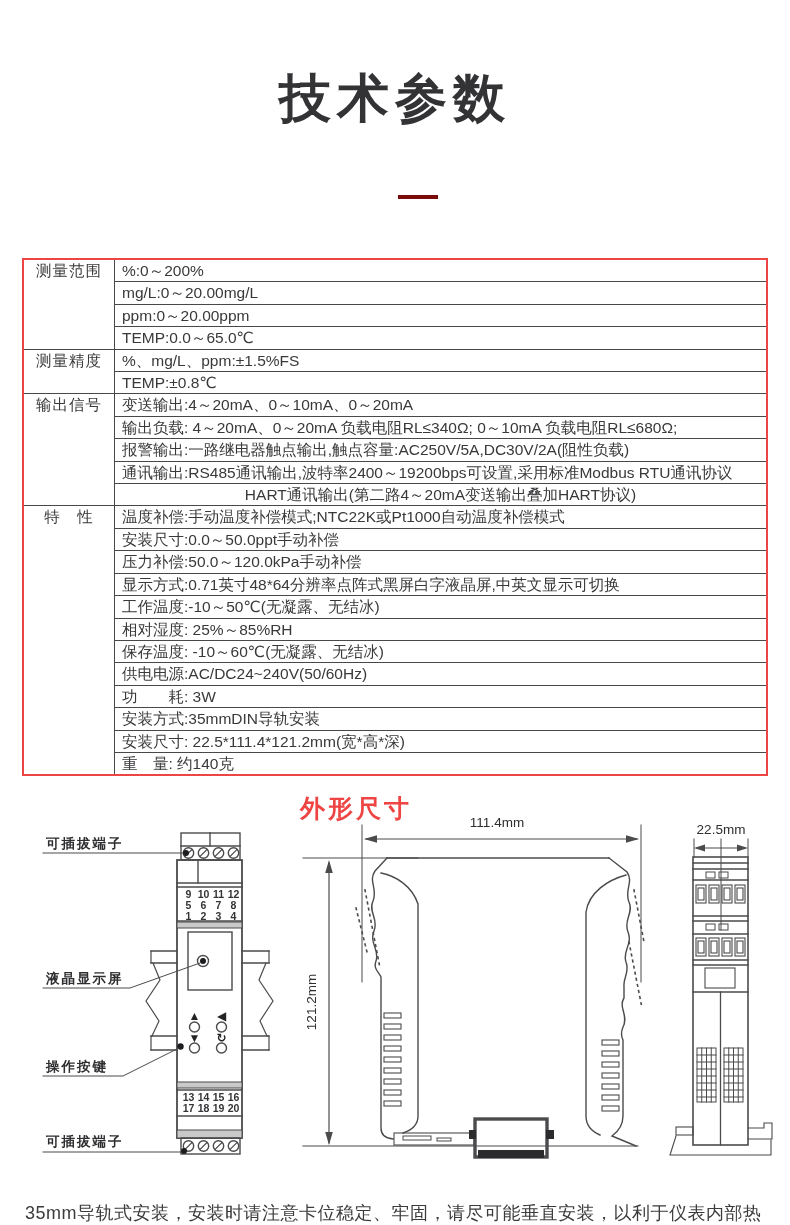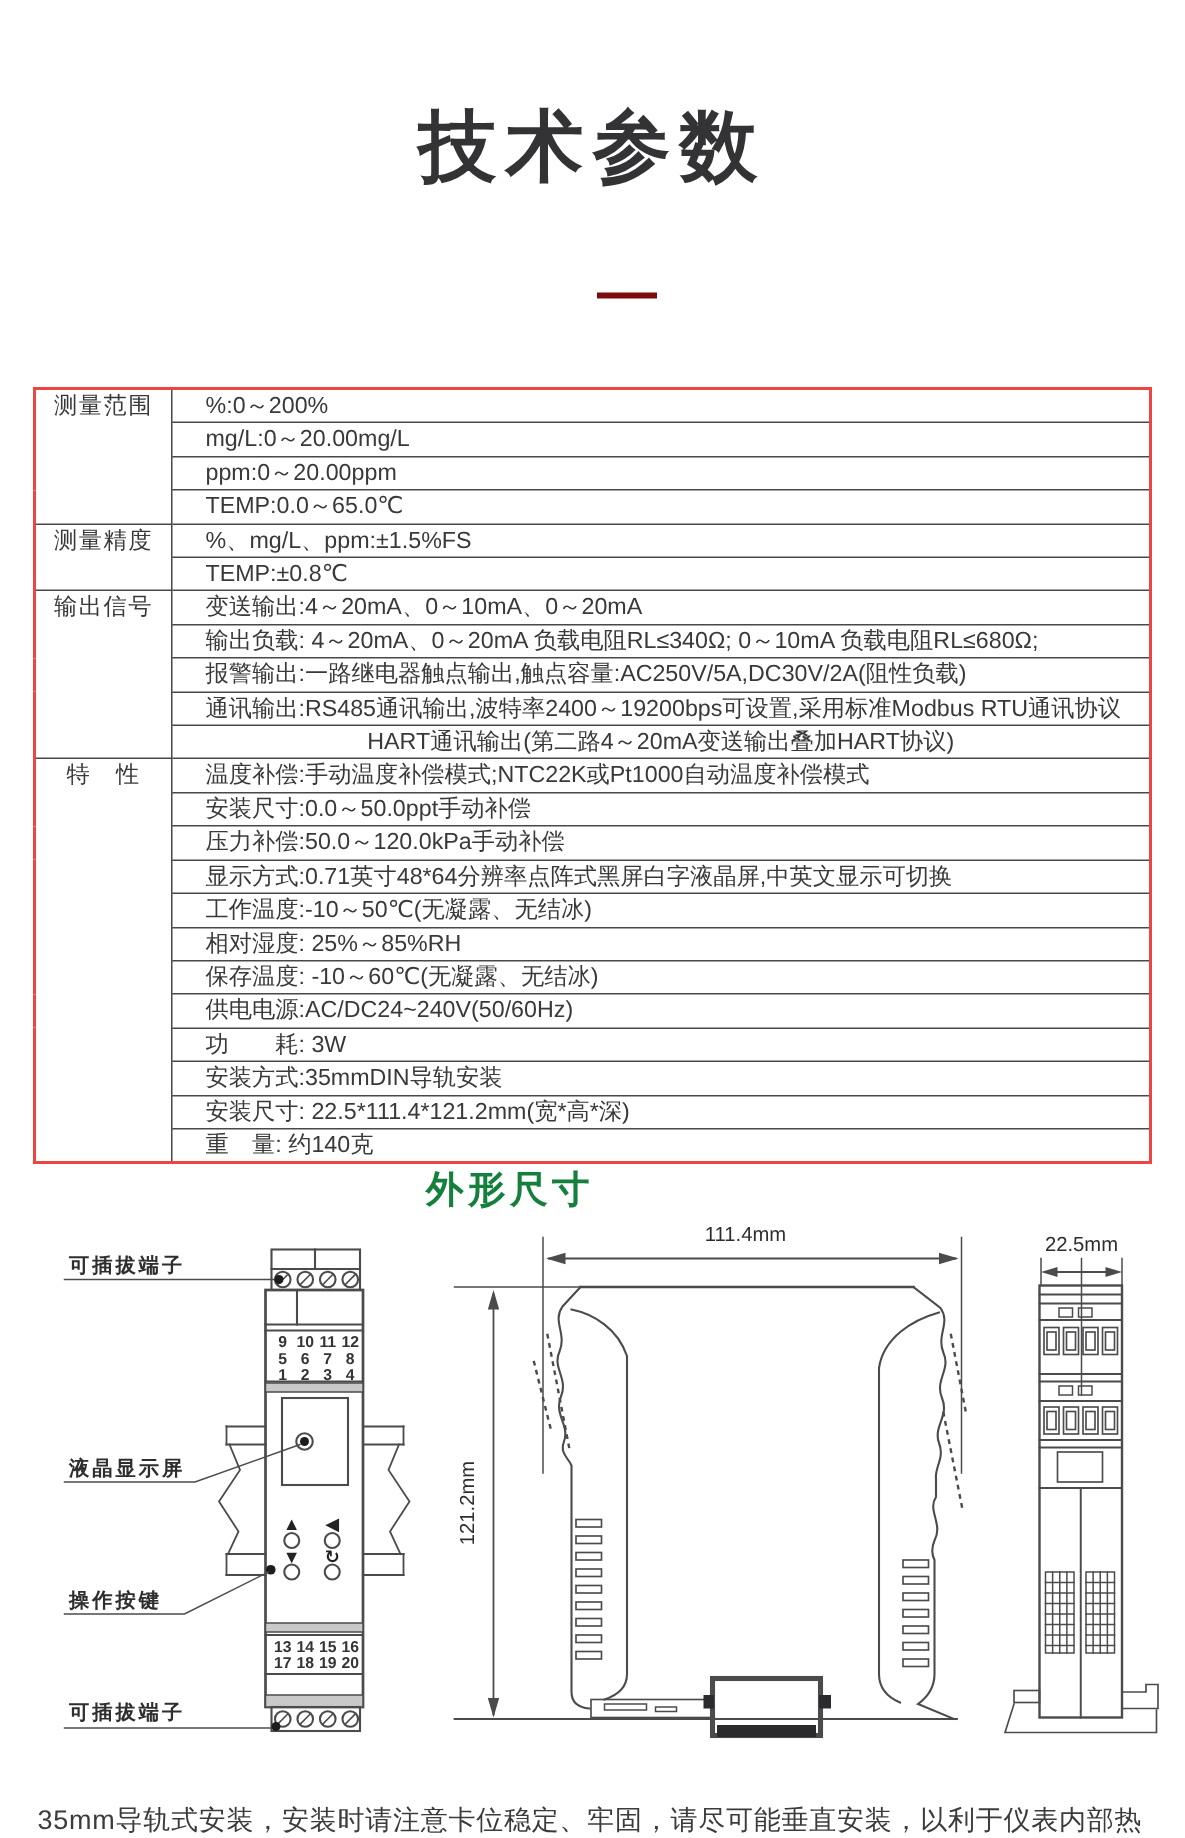--- a/index.html
+++ b/index.html
@@ -9,26 +9,26 @@
   .main-title{position:absolute;top:70px;left:0;width:790px;text-align:center;
     font-size:52px;font-weight:900;color:#333336;letter-spacing:6px;line-height:1.1;margin:0;}
   .title-dash{position:absolute;top:195px;left:398px;width:40px;height:4px;}
   
   .spec-table{position:absolute;top:258px;left:22px;width:746px;border-collapse:collapse;
     table-layout:fixed;}
   .spec-table td{border:1.5px solid #48484a;height:21.4px;font-size:15.5px;line-height:21.4px;
     padding:0;white-space:nowrap;overflow:hidden;}
   .spec-table .label-cell{width:90px;text-align:center;vertical-align:top;letter-spacing:1px;
     padding-top:0px;color:#39393b;}
-  .spec-table .value-cell{padding-left:22px;color:#39393b;}
+  .spec-table .value-cell{padding-left:7px;color:#39393b;}
   .spec-table .value-cell.center{text-align:center;padding-left:0;}
   .spec-table{border:2px solid #ef4444;}
   
-  .dim-heading{position:absolute;top:776px;left:0;width:680px;text-align:center;margin:0;
-    font-size:25px;font-weight:600;color:#15803d;letter-spacing:3px;}
+  .dim-heading{position:absolute;top:776px;left:0;width:680px;text-align:center;margin:16px;
+    font-size:25px;font-weight:600;color:#ef4444;letter-spacing:3px;}
   .svg-abs{position:absolute;}
   svg text{font-family:"Liberation Sans","DejaVu Sans",sans-serif;}
   .cjk-label{font-size:13.5px;font-weight:bold;fill:#2e2e30;letter-spacing:2px;}
   .dim-label{font-size:13.5px;fill:#2e2e30;}
   .term-num{font-size:10.5px;font-weight:bold;fill:#343436;text-anchor:middle;}
   .btn-glyph{font-size:12px;fill:#232325;text-anchor:middle;font-weight:bold;}
   
   .footer-note{position:absolute;top:1183px;left:25px;width:750px;font-size:18px;
     color:#3b3b3d;letter-spacing:0.5px;}
 </style>

